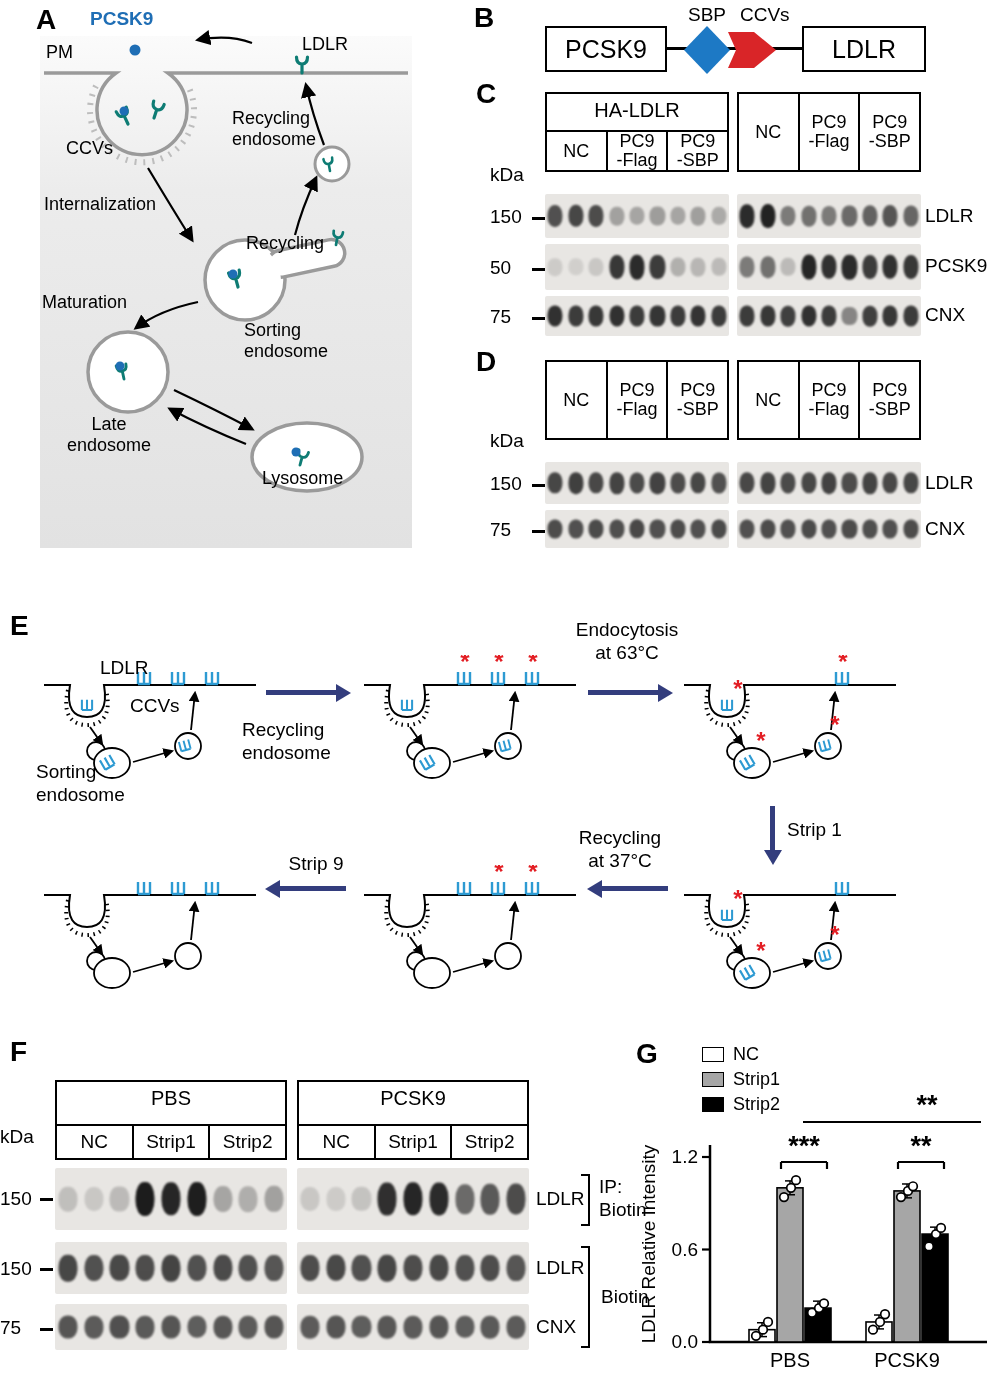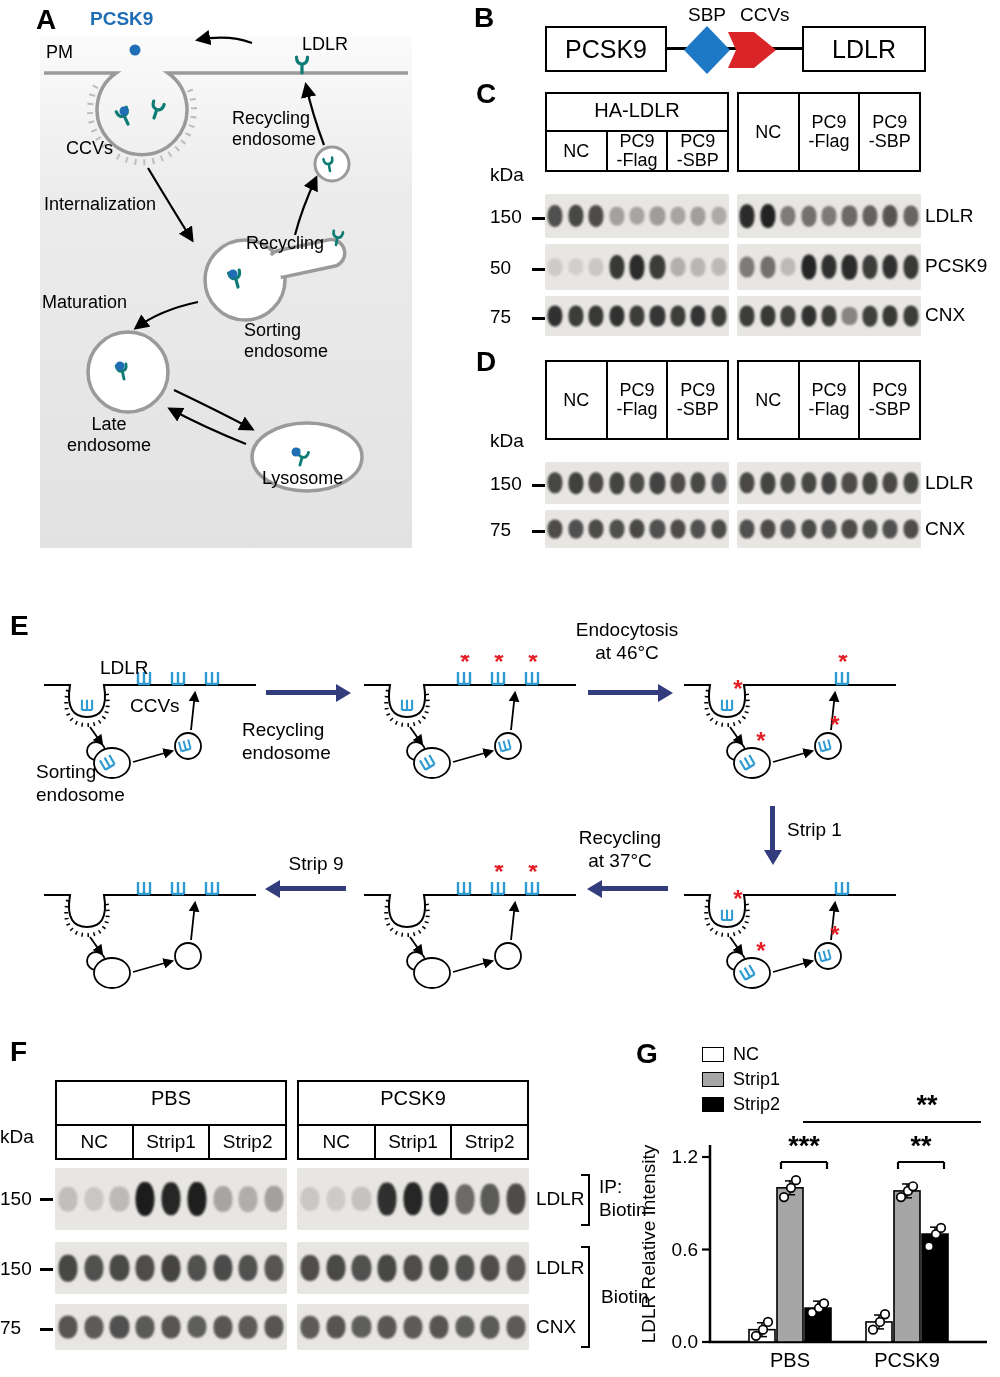--- a/index.html
+++ b/index.html
@@ -388,21 +388,21 @@
       <use href="#combU" xlink:href="#combU" transform="translate(104,29) rotate(0) scale(1)"></use>
       <use href="#combU" xlink:href="#combU" transform="translate(138,29) rotate(0) scale(1)"></use>
       <use href="#combU" xlink:href="#combU" transform="translate(172,29) rotate(0) scale(1)"></use>
     </svg>
   <div class="ar ar-r" style="left:266px;top:690px;width:70px"></div>
   <div class="ar ar-r" style="left:588px;top:690px;width:70px"></div>
   <div class="ar ar-d" style="left:770px;top:806px;height:44px"></div>
   <div class="ar ar-l" style="left:602px;top:886px;width:66px"></div>
   <div class="ar ar-l" style="left:280px;top:886px;width:66px"></div>
   <div class="elabel" style="left:562px;top:618px;width:130px">Endocytosis
-at 46°C</div>
+at 63°C</div>
   <div class="elabel" style="left:787px;top:818px">Strip 1</div>
   <div class="elabel" style="left:556px;top:826px;width:128px">Recycling
 at 37°C</div>
   <div class="elabel" style="left:272px;top:852px;width:88px">Strip 9</div>
   <div class="elabel la" style="left:100px;top:656px">LDLR</div>
   <div class="elabel la" style="left:130px;top:694px">CCVs</div>
   <div class="elabel la" style="left:242px;top:718px">Recycling
 endosome</div>
   <div class="elabel la" style="left:36px;top:760px">Sorting
 endosome</div>

